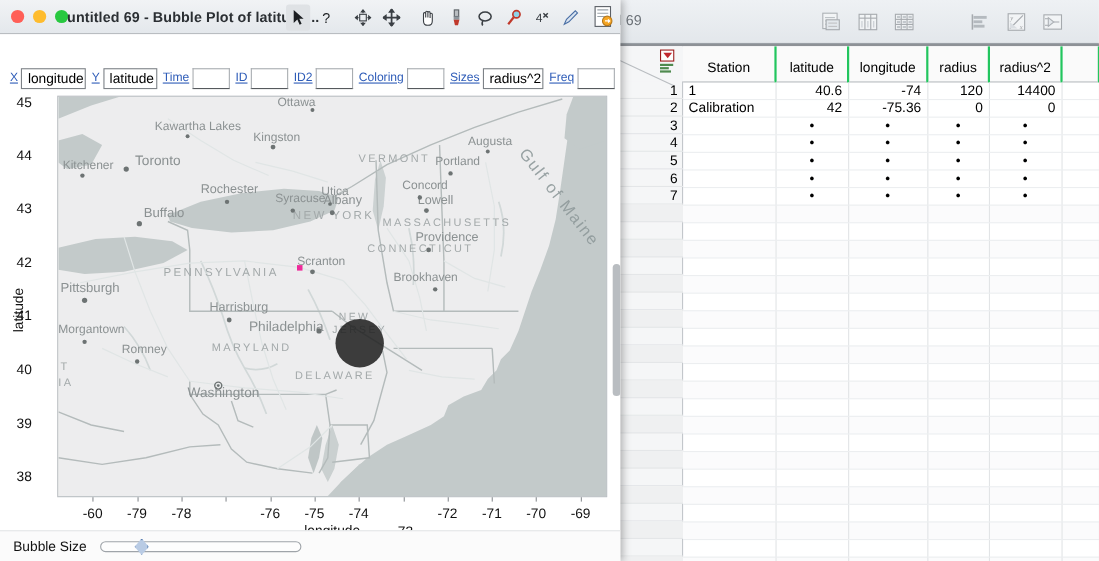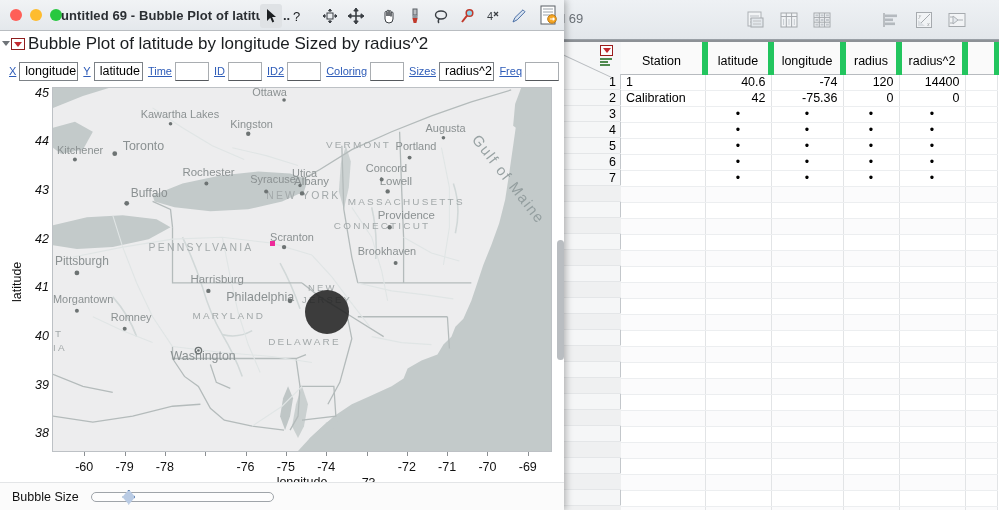--- a/index.html
+++ b/index.html
@@ -90,21 +90,21 @@
   }
   table#grid {
     border-collapse:collapse; width:100%;
     font-size:12.5px; color:#000;
     table-layout:fixed;
   }
   table#grid th {
     height:32px; font-weight:normal; font-size:12.5px;
     background:#fafafa; color:#000;
     border-bottom:1px solid #b7bbbf;
-    border-right:6px solid #22c55e;
+    border-right:2px solid #22c55e;
     text-align:center; padding:0 6px;
     vertical-align:bottom; padding-bottom:6px;
   }
   table#grid td {
     height:16px; border-right:1px solid #e2e4e6;
     border-bottom:1px solid #eceef0;
     padding:0 5px; font-size:12.5px; white-space:nowrap;
   }
   td.num { text-align:right; }
   td.txt { text-align:left; }
@@ -213,22 +213,22 @@
 
   
   #plot-area { position:absolute; left:0; top:84px; width:564px; height:426px; }
   #ylabel {
     position:absolute; left:10px; top:218px;
     font-size:12.5px; color:#111;
     transform:rotate(-90deg); transform-origin:0 0;
     white-space:nowrap;
   }
   .ytick {
-    position:absolute; right:0; width:34px; text-align:right;
-    font-size:12.5px; color:#111;font-style:italic;
+    position:absolute; right:0; width:34px; 
+    font-size:12.5px; color:#111;
   }
   #ytick-wrap { position:absolute; left:13px; top:0; width:36px; height:360px; }
   .ytick-mark {
     position:absolute; left:49px; width:4px; height:1px; background:#8b8f93;
   }
 
   #map-frame {
     position:absolute; left:52px; top:3px; width:500px; height:365px;
     border:1px solid #bdc1c5;
     overflow:hidden;
@@ -752,25 +752,20 @@
               <line x1="5" y1="11" x2="12" y2="11"></line>
             </g>
             <circle cx="14" cy="15" r="4.3" fill="#f6a623" stroke="#b8791a"></circle>
             <path d="M12 15 L16 15 M14.8 13.6 L16.2 15 L14.8 16.4" stroke="#fff" stroke-width="1.2" fill="none"></path>
           </svg>
       </div>
 
     </div>
   </div>
 
-  <div id="report-head">
-    <span id="outer-tri"></span>
-    <span id="report-disc"></span>
-    <div id="report-title">Bubble Plot of latitude by longitude Sized by radius^2</div>
-  </div>
 
   <div id="var-strip">
       <span class="vlabel">X</span>
       <span class="vbox">longitude</span>
       <span class="vlabel">Y</span>
       <span class="vbox">latitude</span>
       <span class="vlabel">Time</span>
       <span class="vbox empty"></span>
       <span class="vlabel">ID</span>
       <span class="vbox empty"></span>

